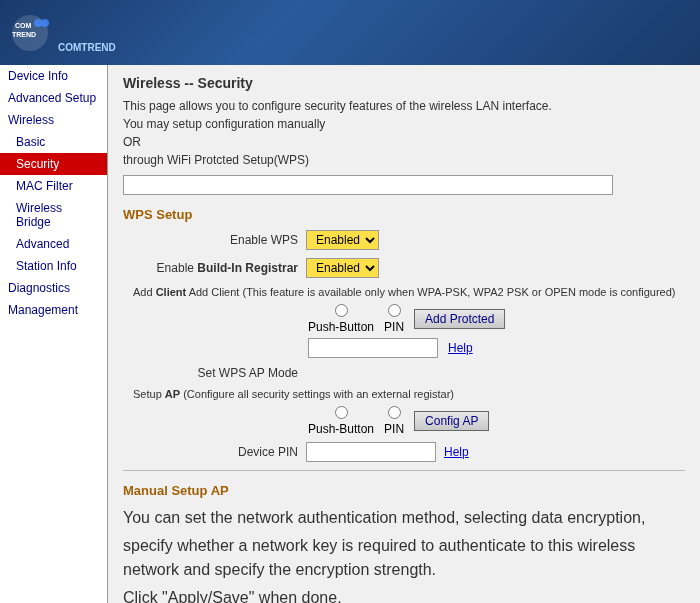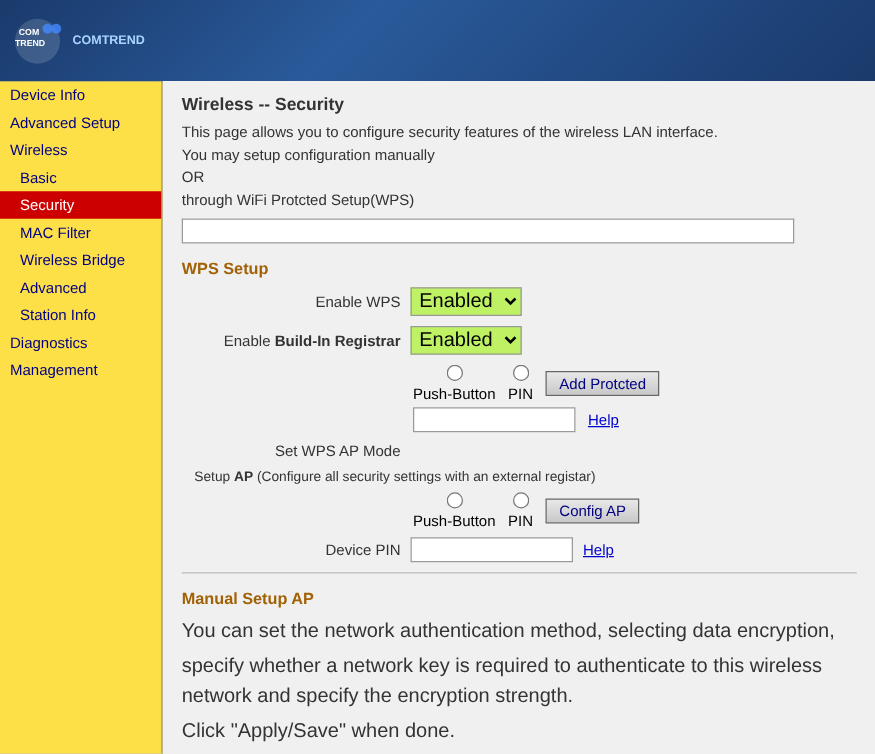--- a/index.html
+++ b/index.html
@@ -10,21 +10,21 @@
       background: linear-gradient(135deg, #1a3a6b 0%, #2a5a9b 40%, #1a3a6b 100%);
       height: 65px;
       display: flex;
       align-items: center;
       padding: 0 10px;
       position: relative;
       overflow: hidden;
     }
     .header-logo {
       display: flex;
-      align-items: center;
+      align-items: flex-end;
       gap: 8px;
     }
     .logo-icon {
       width: 40px;
       height: 40px;
     }
     .header-title {
       color: white;
       font-size: 22px;
       font-weight: bold;
@@ -41,22 +41,22 @@
     }
 
     
     .main-layout {
       display: flex;
       height: 538px;
     }
 
     
     .sidebar {
-      width: 130px;
-      background: #fde047;
+      width: 108px;
+      background: #ffffff;
       border-right: 1px solid #999;
       flex-shrink: 0;
     }
     .sidebar-item {
       padding: 4px 8px;
       cursor: pointer;
       color: #000080;
       font-size: 12px;
     }
     .sidebar-item.active {
@@ -112,24 +112,25 @@
 
     .form-label {
       width: 175px;
       font-size: 12px;
       color: #333;
       text-align: right;
     }
 
     select {
       border: 1px solid #999;
-      background: #bef264;
-      font-size: 16px;
+      background: #fde047;
+      font-size: 12px;
       padding: 1px 2px;
       cursor: pointer;
+      text-align: right;
     }
 
     .note-text {
       font-size: 11px;
       color: #333;
       margin-left: 10px;
       margin-bottom: 6px;
     }
 
     .radio-group {
@@ -268,20 +269,23 @@
     
     <div class="form-row">
       <div class="form-label">Enable <strong>Build-In Registrar</strong></div>
       <select>
         <option>Enabled</option>
         <option>Disabled</option>
       </select>
     </div>
 
     
+    <div class="note-text">
+      Add <strong>Client</strong> <span style="font-weight:normal;">Add Client (This feature is available only when WPA-PSK, WPA2 PSK or OPEN mode is configured)</span>
+    </div>
 
     
     <div class="radio-group">
       <label class="radio-label">
         <input type="radio" name="add_client" style="">
         <span>Push-Button</span>
       </label>
       <label class="radio-label">
         <input type="radio" name="add_client" style="">
         <span>PIN</span>

